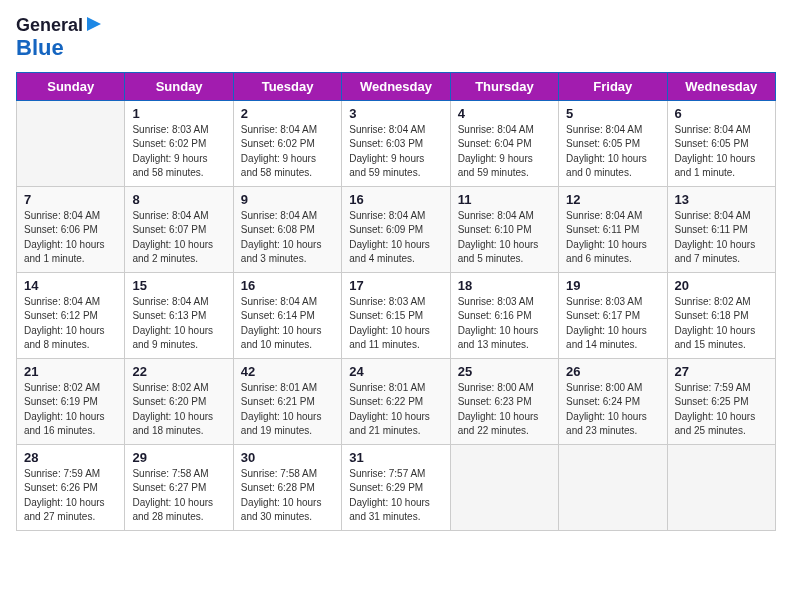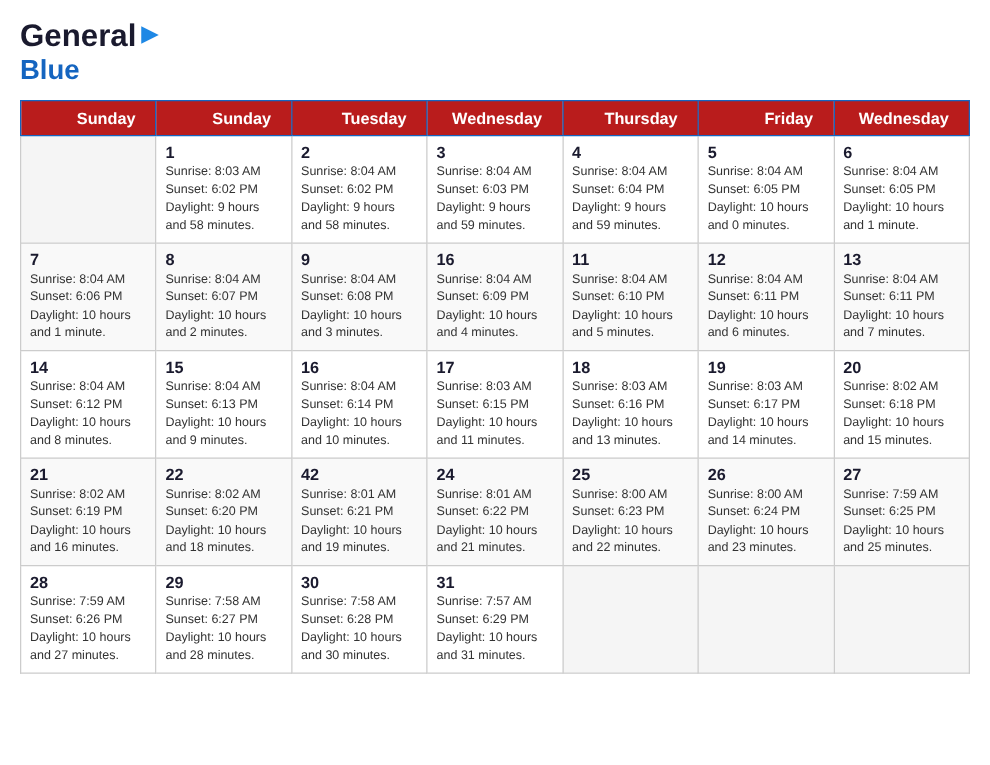--- a/index.html
+++ b/index.html
@@ -15,21 +15,21 @@
       justify-content: space-between;
       align-items: flex-start;
       margin-bottom: 12px;
     }
     .logo {
       display: flex;
       flex-direction: column;
       align-items: flex-start;
     }
     .logo-text {
-      font-size: 25px;
+      font-size: 18px;
       font-weight: bold;
       color: #1a1a2e;
       line-height: 1.1;
     }
     .title-block {
       text-align: right;
     }
     .main-title {
       font-size: 36px;
       font-weight: bold;
@@ -39,24 +39,24 @@
     .subtitle {
       font-size: 15px;
       color: #333;
     }
     .calendar {
       width: 100%;
       border-collapse: collapse;
       font-size: 11px;
     }
     .calendar thead th {
-      background-color: #b91c1c;
+      background-color: #a21caf;
       color: #fff;
-      text-align: right;
-      padding: 6px 16px;
+      text-align: center;
+      padding: 6px 0;
       font-size: 13px;
       font-weight: bold;
       border: 1px solid #1565c0;
     }
     .calendar tbody td {
       vertical-align: top;
       padding: 5px 7px;
       border: 1px solid #ccc;
       width: 108px;
       min-height: 80px;

